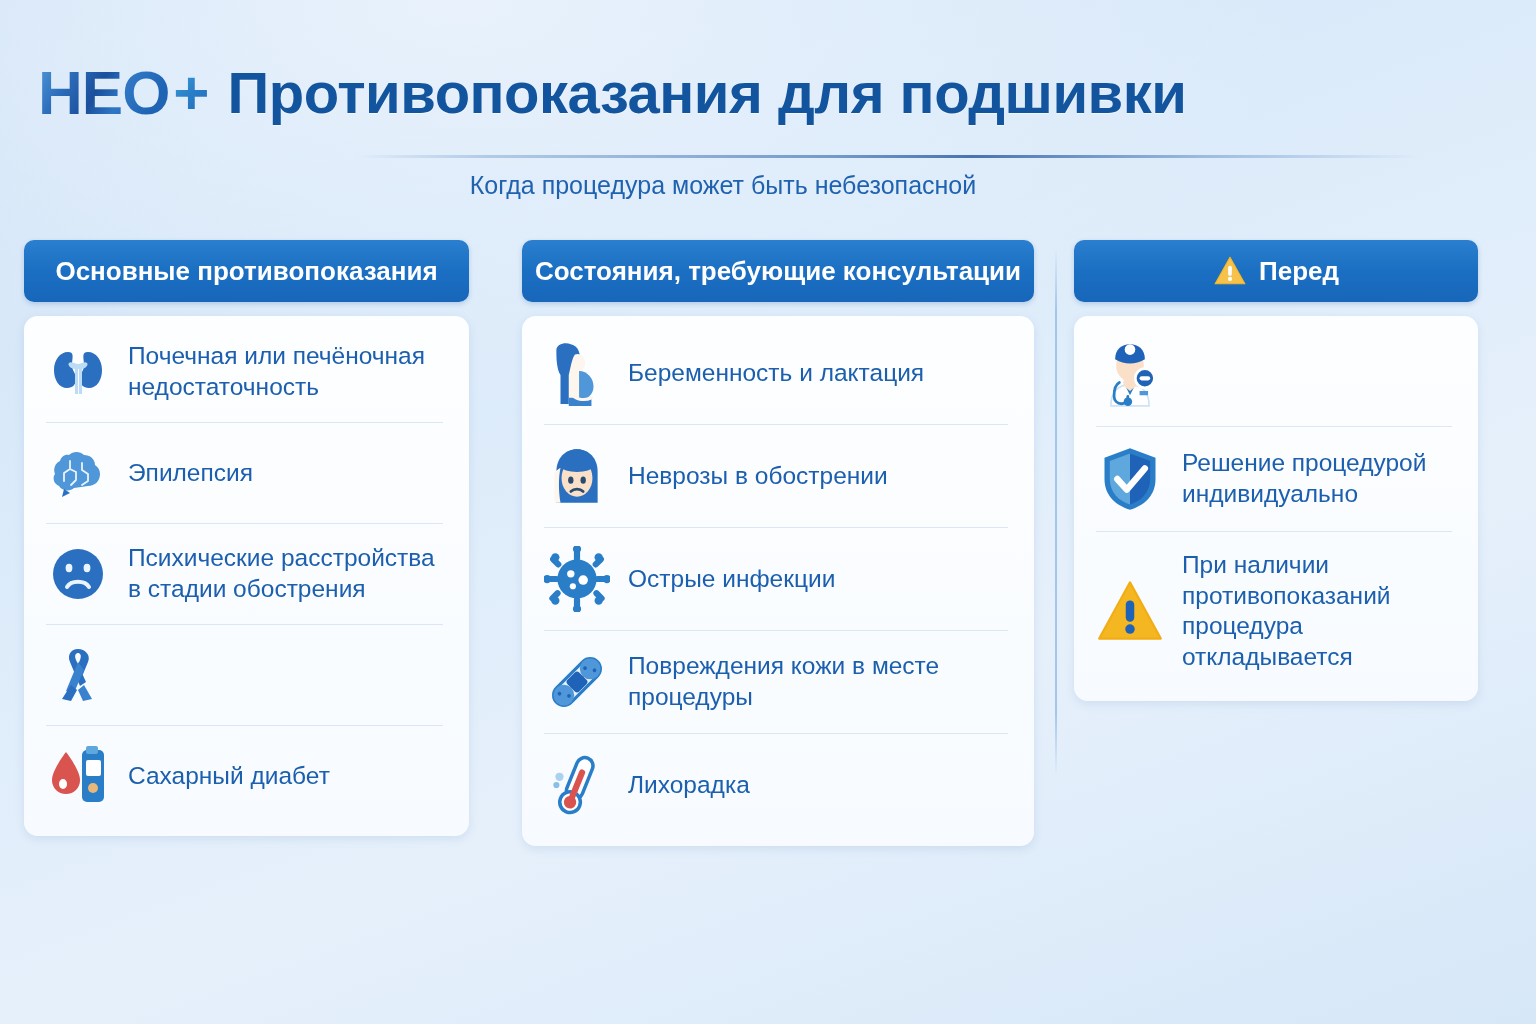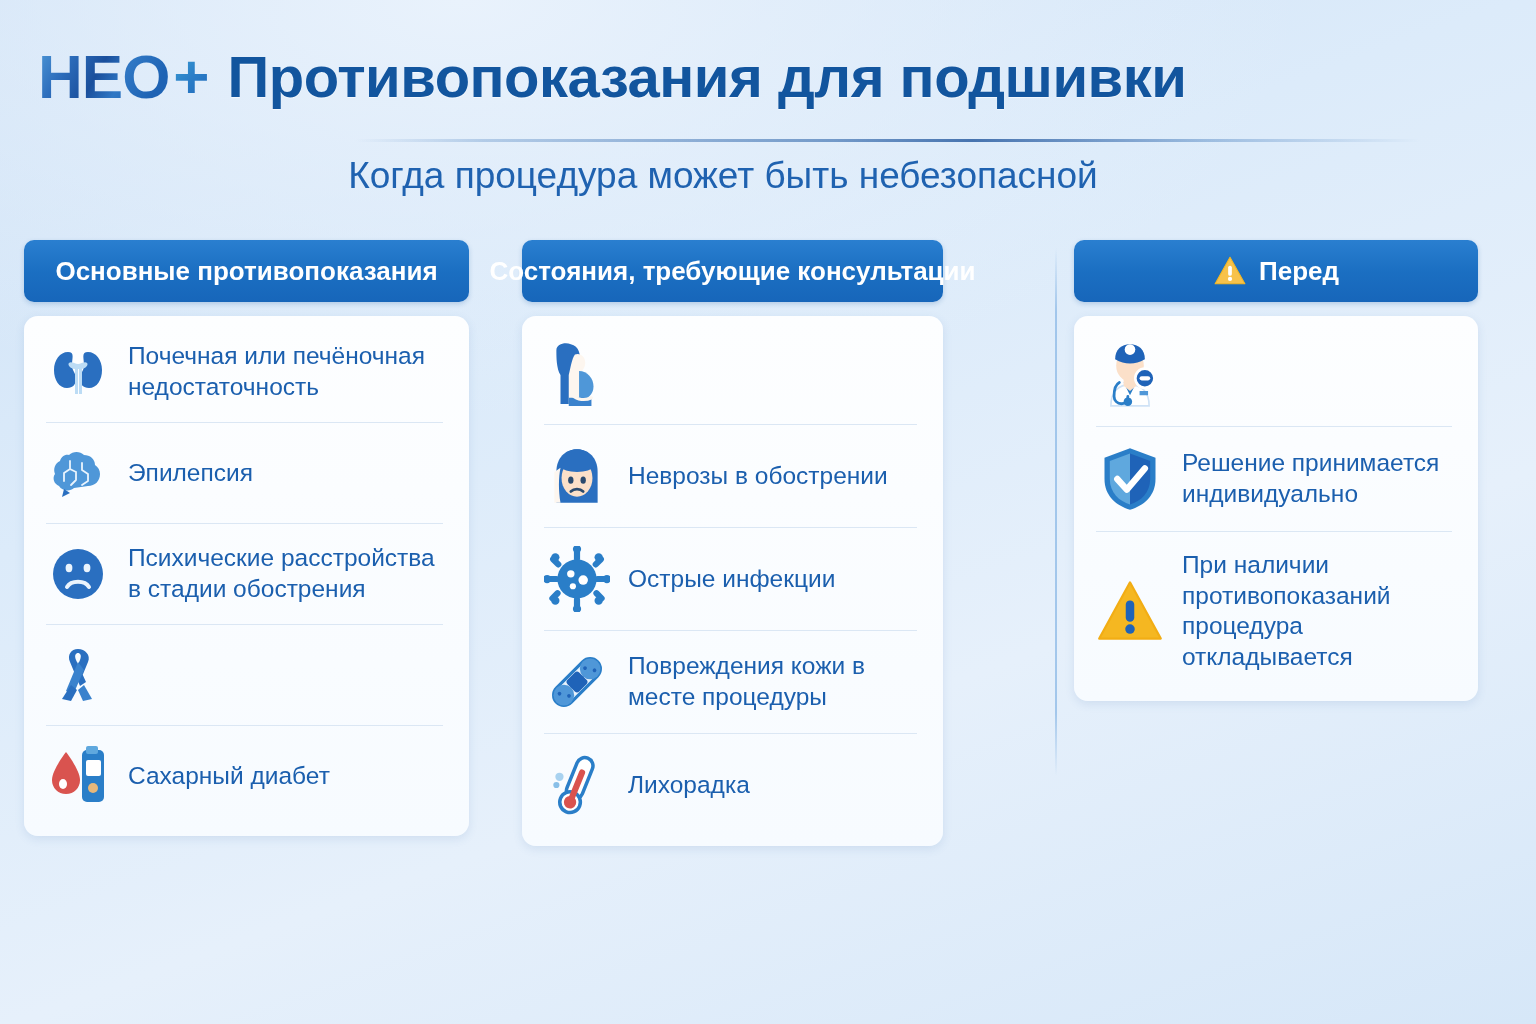--- a/index.html
+++ b/index.html
@@ -7,21 +7,21 @@
   body {
     font-family:"Liberation Sans", sans-serif;
     background:
       radial-gradient(ellipse 1400px 700px at 30% 0%, #e9f2fc 0%, rgba(233,242,252,0) 60%),
       linear-gradient(160deg, #cfe2f6 0%, #dcebfa 35%, #e6f0fb 65%, #d6e7f8 100%);
     overflow:hidden;
     position:relative;
   }
 
   
-  #header { position:absolute; left:0; top:0; width:1536px; height:210px; }
+  #header { position:absolute; left:0; top:16px; width:1536px; height:210px; }
 
   #brand-row {
     position:absolute; left:38px; top:46px;
     display:flex; align-items:center; gap:18px;
   }
   #logo {
     font-size:62px; font-weight:bold; letter-spacing:-1px;
     line-height:1;
     background:linear-gradient(120deg,#4f9ad8 0%,#2e6fbd 22%,#1a4f9c 45%,#2f77c4 62%,#1e63b4 85%);
     -webkit-background-clip:text; background-clip:text;
@@ -45,29 +45,29 @@
   #title-sep {
     position:absolute; left:355px; top:139px; width:1065px; height:3px;
     background:linear-gradient(90deg, rgba(35,100,175,0) 0%, rgba(35,100,175,0.25) 12%,
       rgba(25,85,160,0.55) 45%, rgba(20,75,150,0.75) 58%, rgba(35,100,175,0.35) 80%,
       rgba(35,100,175,0) 100%);
     border-radius:2px;
   }
 
   #subtitle {
     position:absolute; left:0; top:155px; width:1446px;
-    text-align:center; font-size:37px; color:#1f62b0; font-weight:normal;
+    text-align:center; font-size:25px; color:#1f62b0; font-weight:normal;
   }
 
   
   #columns { position:absolute; left:0; top:240px; width:1536px; }
 
   .column { position:absolute; top:0; }
   #col-1 { left:24px;   width:445px; }
-  #col-2 { left:522px;  width:421px; }
+  #col-2 { left:522px;  width:512px; }
   #col-3 { left:1074px; width:404px; }
 
   .col-header {
     height:62px; border-radius:10px;
     background:linear-gradient(180deg,#2a7fd0 0%,#1b6fc2 50%,#1766ba 100%);
     box-shadow:0 2px 5px rgba(25,85,160,0.22);
     display:flex; align-items:center; gap:12px;
     padding:0 22px;
   }
   .col-header.centered { justify-content:center; }
@@ -191,20 +191,21 @@
     <div class="col-body">
 
       <div class="row">
         <svg class="ic" viewBox="0 0 64 64">
           <path d="M12 10c0-6 8-8 14-6 8 2 10 10 8 18-2 7-4 14-4 22v18H16V34c-4-6-4-18-4-24z" fill="#2a6fc0"></path>
           <path d="M30 14c5-2 10 2 10 8 0 5-3 8-6 10 2 5 3 10 3 16 0 8-5 14-13 14V34c2-8 3-16 6-20z" fill="#fdf6ef"></path>
           <path d="M34 30c8 0 14 7 14 15 0 8-6 13-14 13z" fill="#4f97d8"></path>
           <path d="M24 56h22v10H24z" fill="#3a82cd"></path>
           <path d="M28 54c4 4 12 5 18 2" stroke="#fdf6ef" stroke-width="3" fill="none" stroke-linecap="round"></path>
         </svg>
+        <span class="row-text">Беременность и лактация</span>
       </div>
 
       <div class="row">
         <svg class="ic" viewBox="0 0 64 64">
           <path d="M12 28c0-13 8-22 20-22s20 9 20 22v30H12z" fill="#2a6fc0"></path>
           <ellipse cx="32" cy="34" rx="15" ry="18" fill="#fbe0c9"></ellipse>
           <path d="M14 22c2-10 9-16 18-16s16 6 18 16c-4 4-10 6-18 6s-14-2-18-6z" fill="#2a6fc0"></path>
           <path d="M16 24c-2 10-2 22 0 34h-6V28z" fill="#fdf6ef"></path>
           <ellipse cx="26" cy="36" rx="2.6" ry="3.4" fill="#2a4a6e"></ellipse>
           <ellipse cx="38" cy="36" rx="2.6" ry="3.4" fill="#2a4a6e"></ellipse>
@@ -301,21 +302,21 @@
         </svg>
       </div>
 
       <div class="row">
         <svg class="ic" viewBox="0 0 64 64">
           <path d="M32 3L56 12v20c0 16-11 25-24 29C19 57 8 48 8 32V12z" fill="#2a7ec8"></path>
           <path d="M32 8L51 15v17c0 13-9 21-19 24V8z" fill="#1f63b8"></path>
           <path d="M32 8v48c-10-3-19-11-19-24V15z" fill="#5fa8de"></path>
           <path d="M20 32l9 10 17-20" stroke="#ffffff" stroke-width="6" fill="none" stroke-linecap="round" stroke-linejoin="round"></path>
         </svg>
-        <span class="row-text">Решение принимается индивидуально</span>
+        <span class="row-text">Решение процедурой индивидуально</span>
       </div>
 
       <div class="row">
         <svg class="ic" viewBox="0 0 64 64">
           <path d="M32 5L61 58H3z" fill="#f5b721" stroke="#f2ad14" stroke-width="2" stroke-linejoin="round" rx="4"></path>
           <rect x="28" y="22" width="8" height="20" rx="4" fill="#1f63b8"></rect>
           <circle cx="32" cy="49" r="4.5" fill="#1f63b8"></circle>
         </svg>
         <span class="row-text">При наличии противопоказаний процедура откладывается</span>
       </div>

